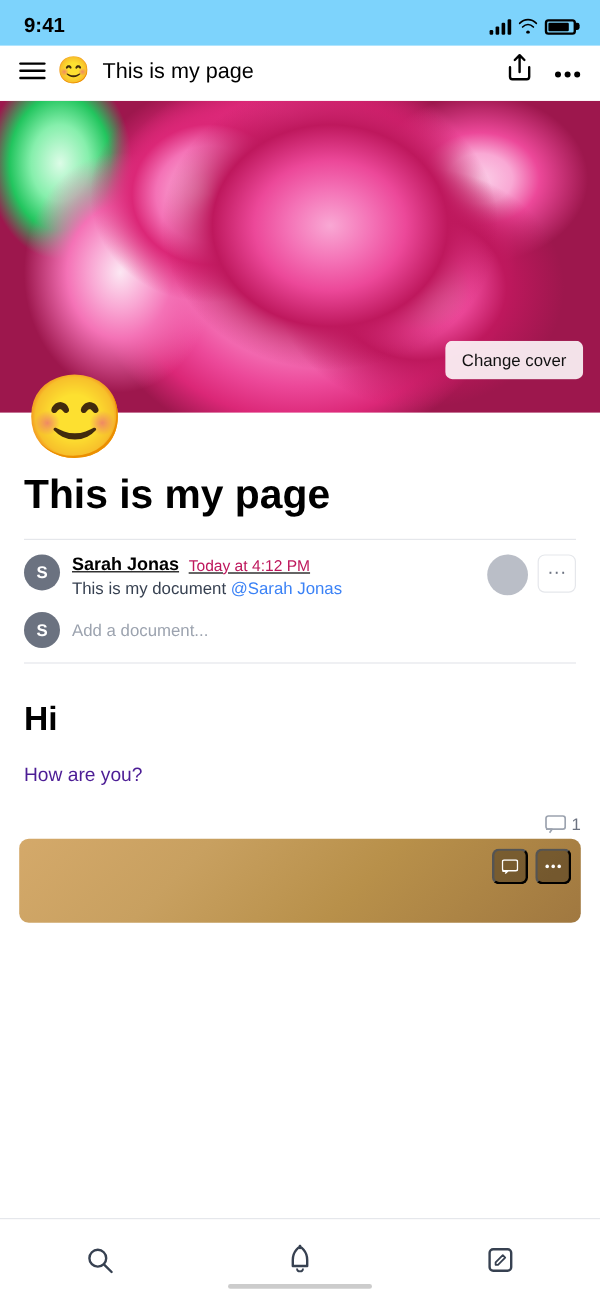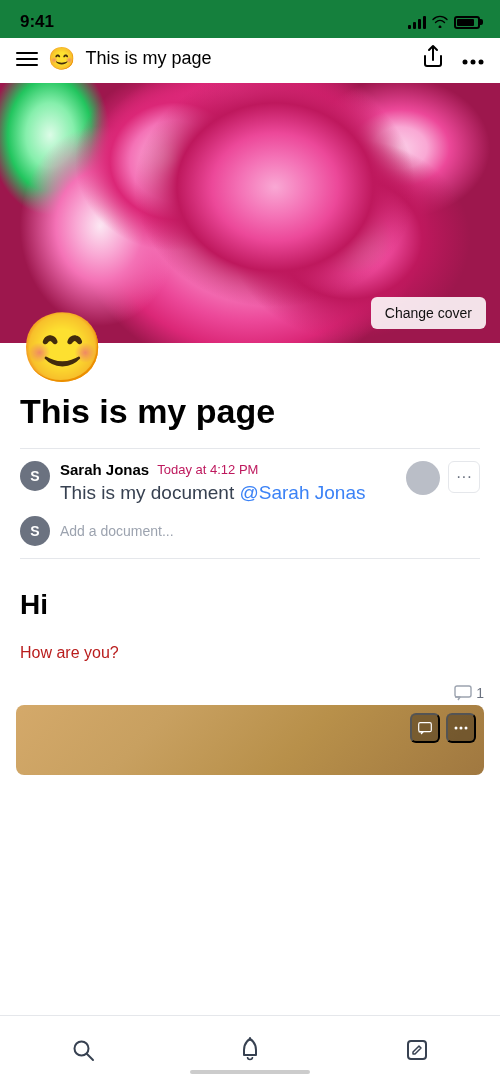--- a/index.html
+++ b/index.html
@@ -11,21 +11,21 @@
       font-family: -apple-system, BlinkMacSystemFont, 'Helvetica Neue', Arial, sans-serif;
       overflow-x: hidden;
     }
 
     
     .status-bar {
       display: flex;
       justify-content: space-between;
       align-items: center;
       padding: 12px 20px 6px 20px;
-      background: #15803d;
+      background: #7dd3fc;
       position: relative;
       z-index: 10;
     }
     .status-time {
       font-size: 17px;
       font-weight: 600;
       color: #000;
     }
     .status-icons {
       display: flex;
@@ -142,21 +142,21 @@
         radial-gradient(ellipse 140px 120px at 55% 40%, #f9a8d4 0%, #f472b6 25%, #ec4899 45%, #be185d 70%, transparent 100%),
         radial-gradient(ellipse 100px 90px at 35% 30%, #fce7f3 0%, #f9a8d4 20%, #f472b6 45%, #db2777 65%, transparent 100%),
         radial-gradient(ellipse 120px 100px at 70% 60%, #f9a8d4 0%, #ec4899 35%, #be185d 60%, transparent 100%),
         radial-gradient(ellipse 80px 100px at 20% 55%, #fce7f3 0%, #f9a8d4 30%, #f472b6 55%, transparent 100%),
         radial-gradient(ellipse 90px 70px at 80% 25%, #fbcfe8 0%, #f9a8d4 30%, #ec4899 55%, transparent 100%),
         radial-gradient(ellipse 60px 80px at 10% 20%, #dcfce7 0%, #86efac 40%, #22c55e 70%, transparent 100%),
         radial-gradient(ellipse 200px 180px at 50% 50%, #fdf2f8 0%, #fbcfe8 15%, #f9a8d4 30%, #f472b6 45%, #ec4899 60%, #db2777 75%, #9d174d 90%);
     }
     .change-cover-btn {
       position: absolute;
-      bottom: 14px;
+      bottom: 28px;
       right: 14px;
       background: rgba(255,255,255,0.88);
       border: none;
       border-radius: 6px;
       padding: 8px 14px;
       font-size: 14px;
       font-weight: 500;
       color: #111;
       cursor: pointer;
       backdrop-filter: blur(4px);
@@ -212,35 +212,36 @@
       font-size: 14px;
       font-weight: 600;
       color: #fff;
       flex-shrink: 0;
     }
     .comment-content {
       flex: 1;
     }
     .comment-author-row {
       display: flex;
-      align-items: center;
+      align-items: flex-end;
       gap: 8px;
       margin-bottom: 2px;
+      text-decoration: underline;
     }
     .comment-author {
       font-size: 15px;
       font-weight: 600;
       color: #000;
     }
     .comment-time {
       font-size: 13px;
       color: #be185d;
     }
     .comment-text {
-      font-size: 19px;
+      font-size: 14px;
       color: #374151;
       line-height: 1.4;
     }
     .mention {
       color: #3b82f6;
     }
     .comment-more-btn {
       width: 32px;
       height: 32px;
       border: 1px solid #e5e7eb;
@@ -280,21 +281,21 @@
       padding: 20px 4px 0 20px;
     }
     .body-h1 {
       font-size: 28px;
       font-weight: 700;
       color: #000;
       margin-bottom: 20px;
     }
     .body-p {
       font-size: 16px;
-      color: #b91c1c;
+      color: #4c1d95;
       line-height: 1.5;
       margin-bottom: 20px;
     }
 
     
     .comment-count-row {
       display: flex;
       justify-content: flex-end;
       padding: 0 16px;
       margin-bottom: 4px;

